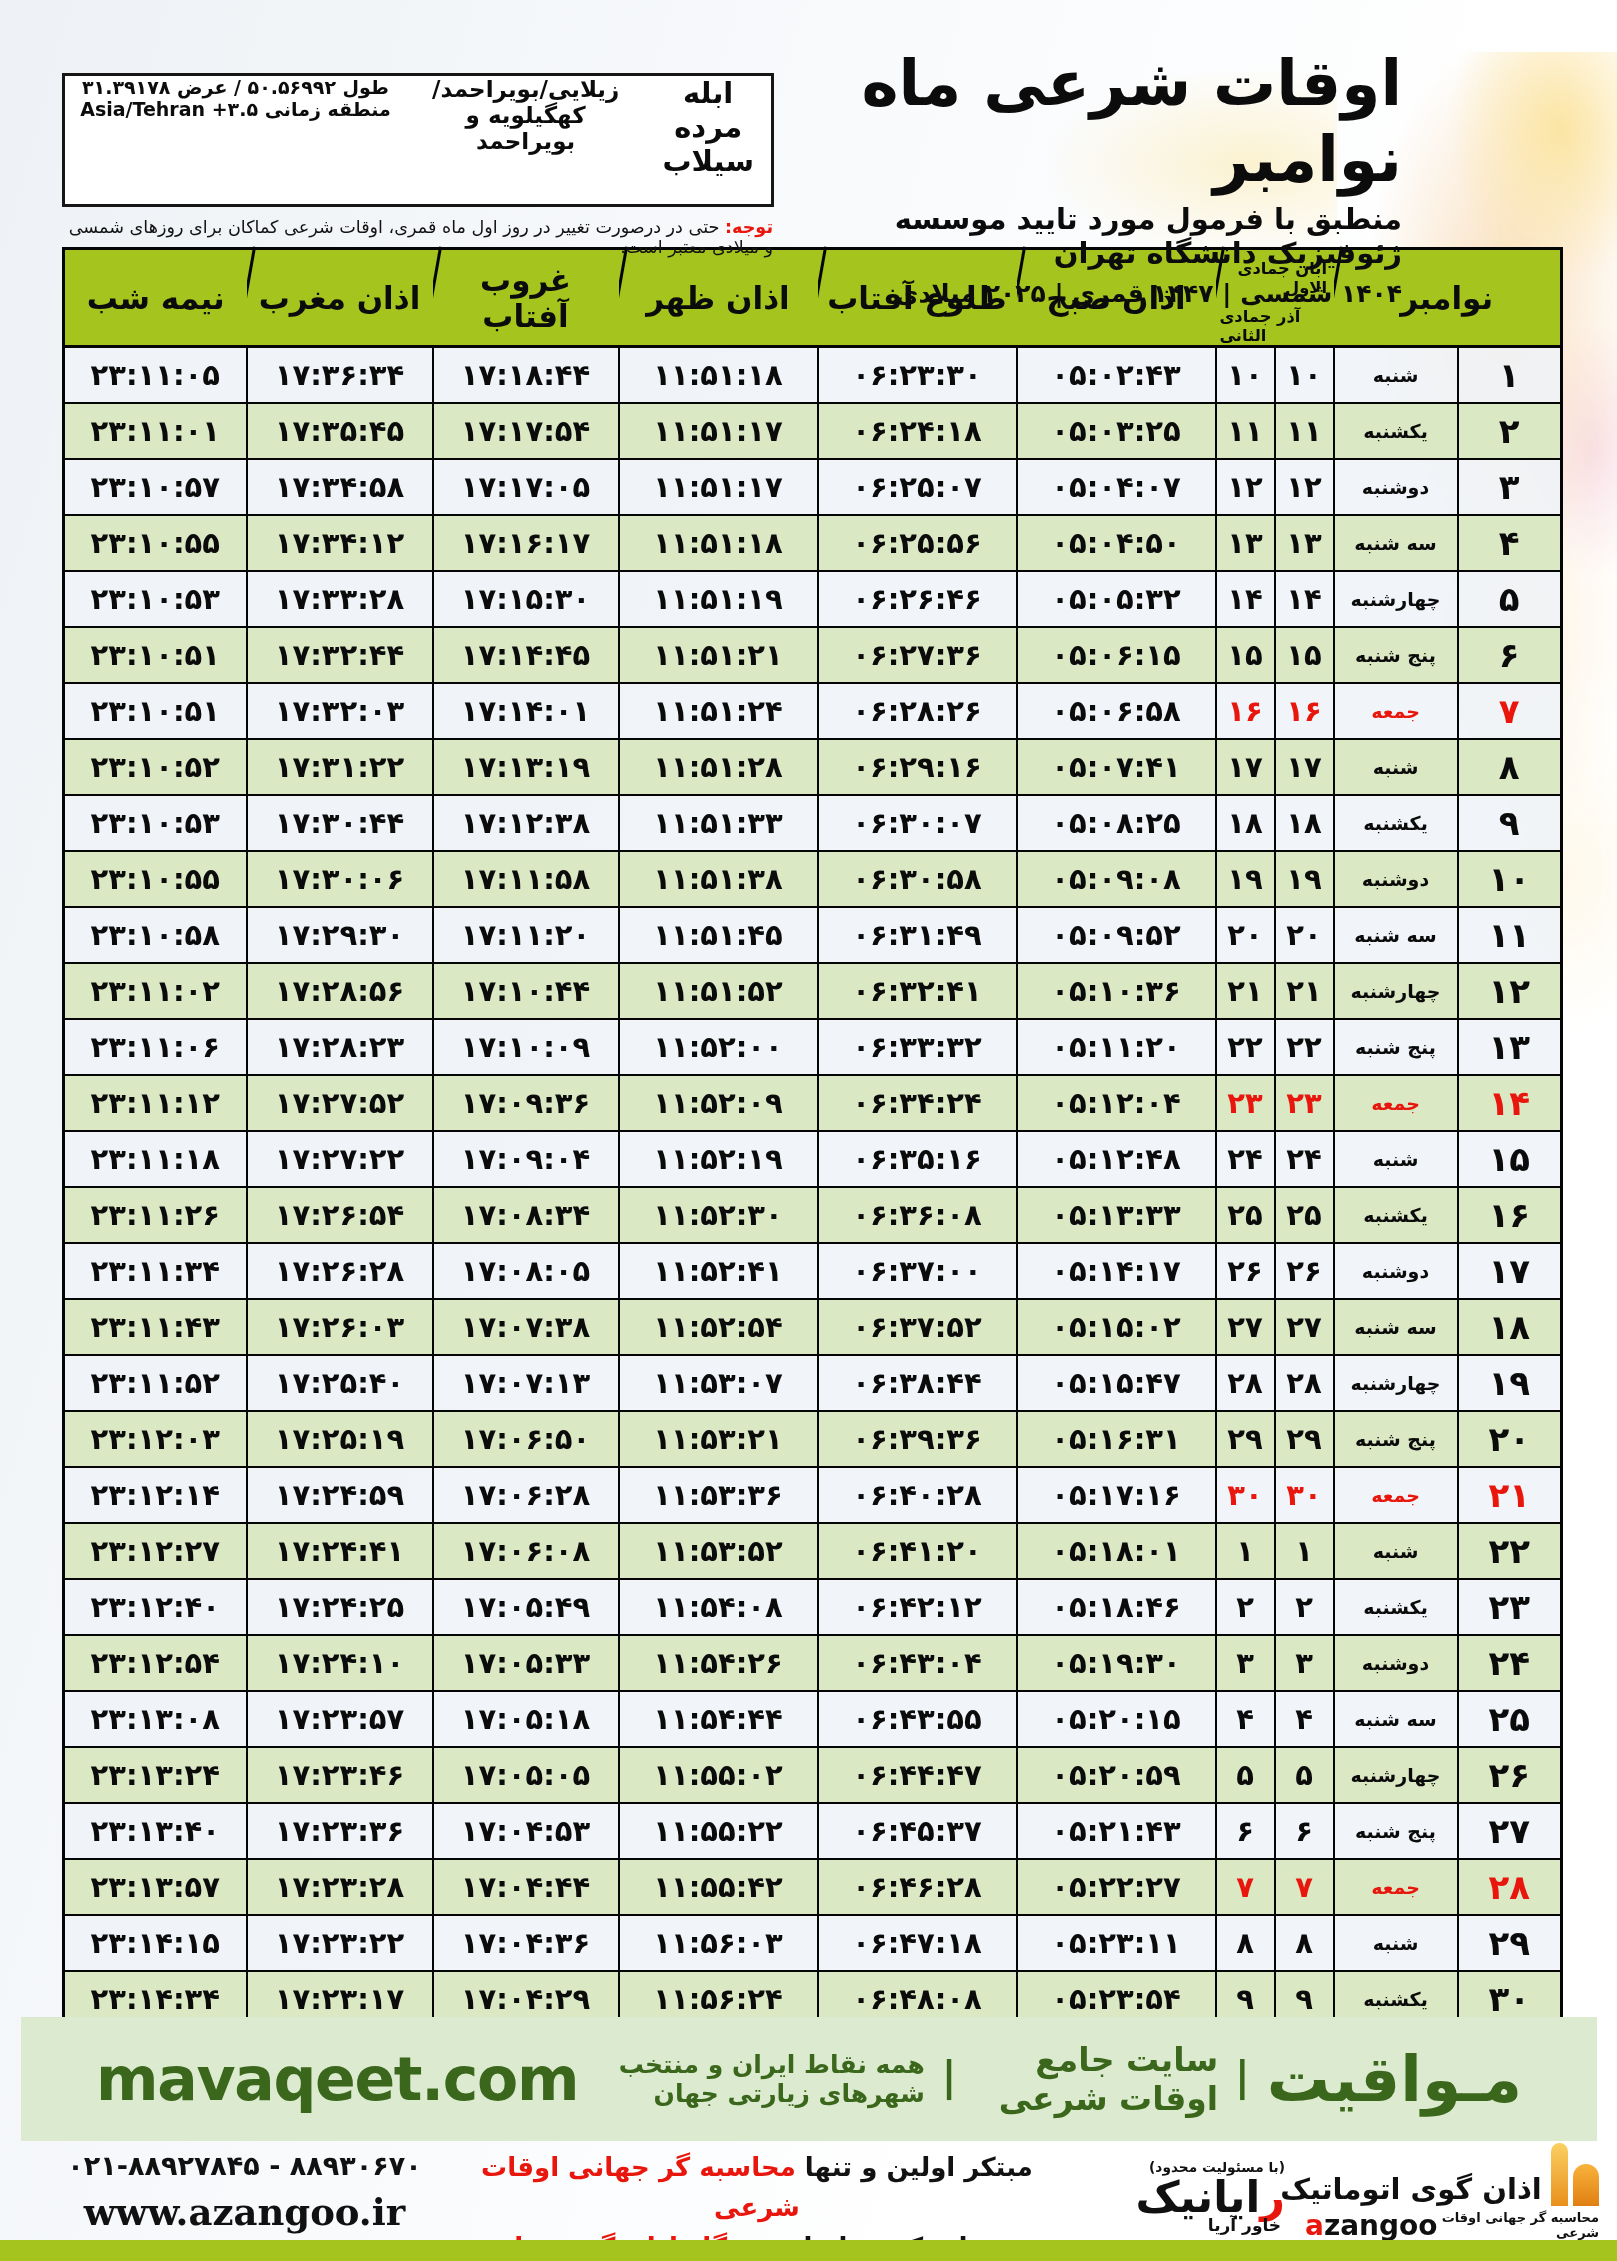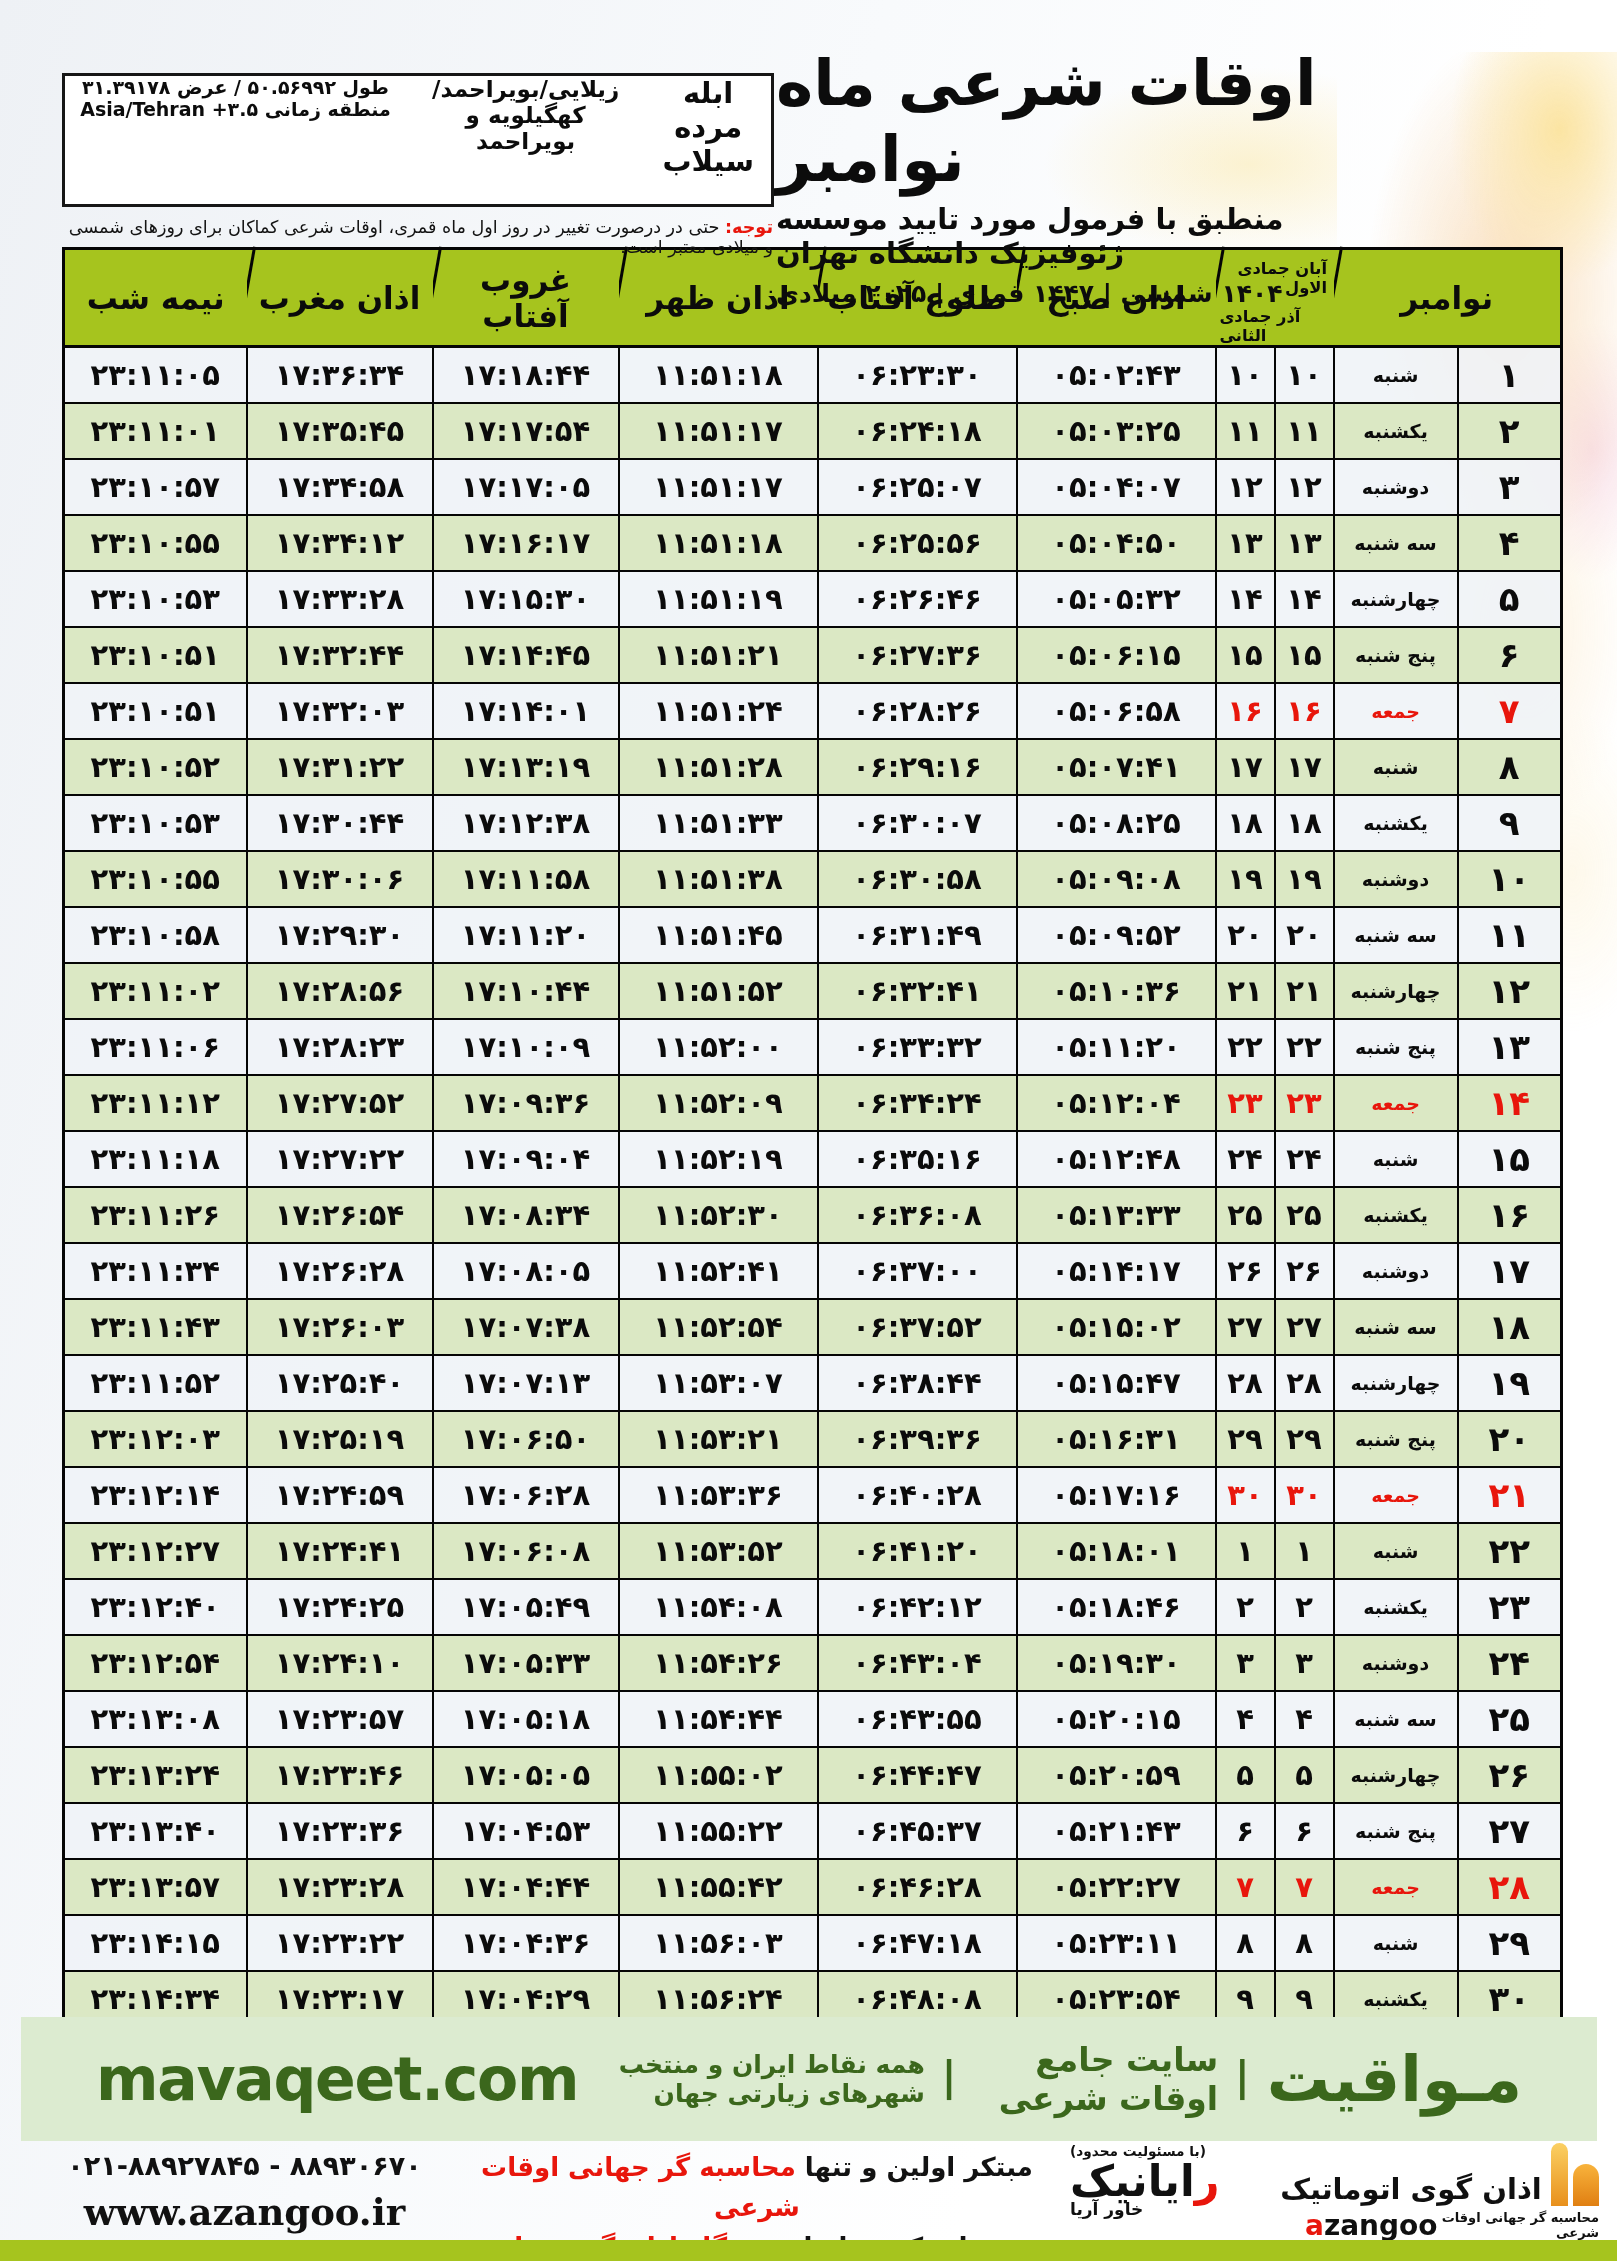--- a/index.html
+++ b/index.html
@@ -11,21 +11,21 @@
     background:
       radial-gradient(157px 222px at 82% 7%, rgba(248,205,80,.95), transparent 70%),
       radial-gradient(196px 365px at 66% 22%, rgba(238,158,58,.6), transparent 72%),
       radial-gradient(104px 183px at 92% 36%, rgba(228,120,150,.4), transparent 70%),
       radial-gradient(144px 274px at 72% 52%, rgba(246,198,115,.4), transparent 75%),
       radial-gradient(117px 215px at 86% 74%, rgba(250,222,150,.35), transparent 75%);}
   .art2{position:absolute;left:750px;top:39px;width:587px;height:209px;z-index:0;opacity:.5;
     background:radial-gradient(274px 130px at 85% 60%, rgba(250,225,140,.8), transparent 75%);}
 
   
-  .title-block{position:absolute;left:776px;top:46px;width:626px;z-index:2;direction:rtl;text-align:left;color:#0c0c0c;}
+  .title-block{position:absolute;left:776px;top:46px;width:626px;z-index:2;direction:rtl;text-align:right;color:#0c0c0c;}
   .title-block h1{margin:0;font-size:63px;line-height:1.2;font-weight:bold;}
   .title-block .sub{margin-top:5.2px;font-size:29px;font-weight:bold;}
   .title-block .dates{margin-top:9px;font-size:25px;font-weight:600;}
 
   .loc-box{position:absolute;left:62px;top:73px;width:706px;height:128px;z-index:2;
     background:#fff;border:3.3px solid #161616;direction:rtl;text-align:center;
     display:flex;flex-direction:row;justify-content:center;gap:6.5px;color:#0c0c0c;}
   .loc-name{font-size:29px;font-weight:bold;}
   .loc-region{font-size:23px;font-weight:bold;}
   .loc-coords{font-size:19px;font-weight:bold;}
@@ -65,21 +65,21 @@
   .mv-url{font-size:60px;font-weight:bold;direction:ltr;letter-spacing:-1.3px;}
 
   
   .bottom{position:absolute;left:0;top:2143px;width:1618px;height:97px;z-index:2;}
   .phones{position:absolute;left:62px;top:6.5px;width:365px;text-align:center;color:#111;}
   .phones .ph{font-size:27px;font-weight:bold;direction:ltr;}
   .phones .site{font-size:37px;font-weight:bold;font-family:"DejaVu Serif",serif;margin-top:9px;}
   .slogans{position:absolute;left:457px;top:3.9px;width:600px;direction:rtl;text-align:center;color:#121212;}
   .slogans div{font-size:26px;font-weight:bold;line-height:1.55;}
   .slogans .red{color:var(--red,#e8160c);}
-  .rayanik{position:absolute;left:1070px;top:0px;width:215px;direction:rtl;text-align:left;color:#101010;}
+  .rayanik{position:absolute;left:1070px;top:16px;width:215px;direction:rtl;text-align:right;color:#101010;}
   .rk-note{font-size:13.7px;font-weight:bold;}
   .rk-name{font-size:43px;font-weight:bold;line-height:1.05;display:inline-block;}
   .rk-name .r{color:var(--red,#e8160c);}
   .rk-sub{font-size:17px;font-weight:bold;display:inline-block;transform:translateY(-5.2px);margin-right:3.9px;}
   .azangoo{position:absolute;left:1305px;top:0px;width:294px;direction:rtl;color:#101010;}
   .az-row{display:flex;align-items:flex-end;gap:9px;}
   .az-minarets{display:flex;align-items:flex-end;gap:5.2px;}
   .az-min1{width:17px;height:63px;border-radius:8.5px 8.5px 0 0;background:linear-gradient(180deg,#fbd063,#e8901c);}
   .az-min2{width:26px;height:42px;border-radius:13px 13px 0 0;background:linear-gradient(180deg,#f8b33c,#e07f12);}
   .az-title{font-size:29px;font-weight:bold;white-space:nowrap;}

